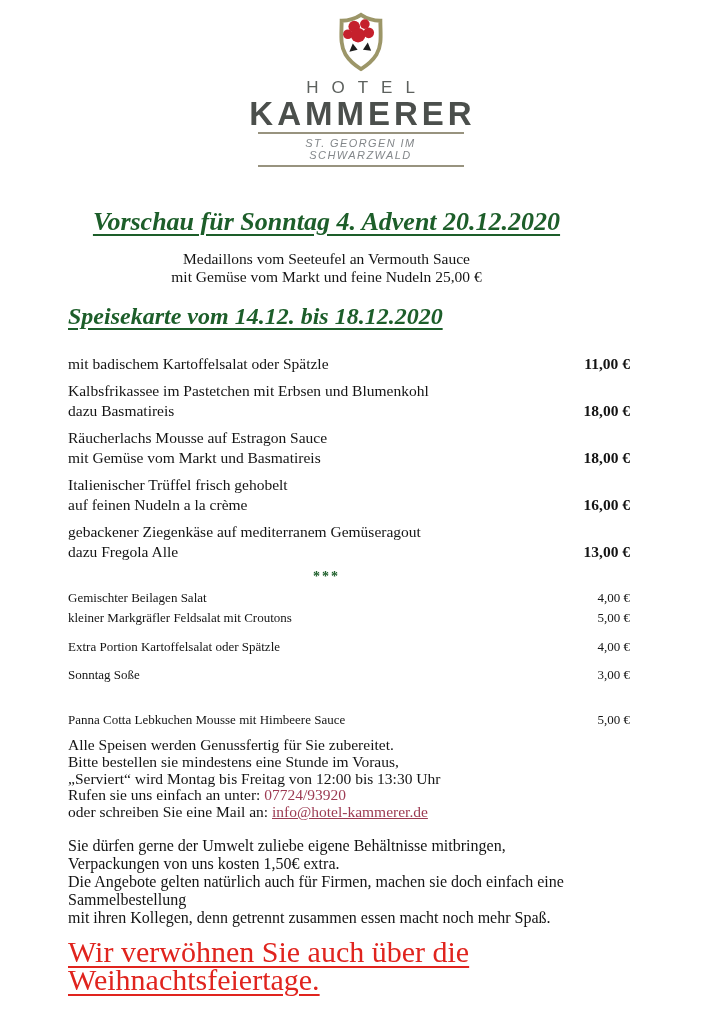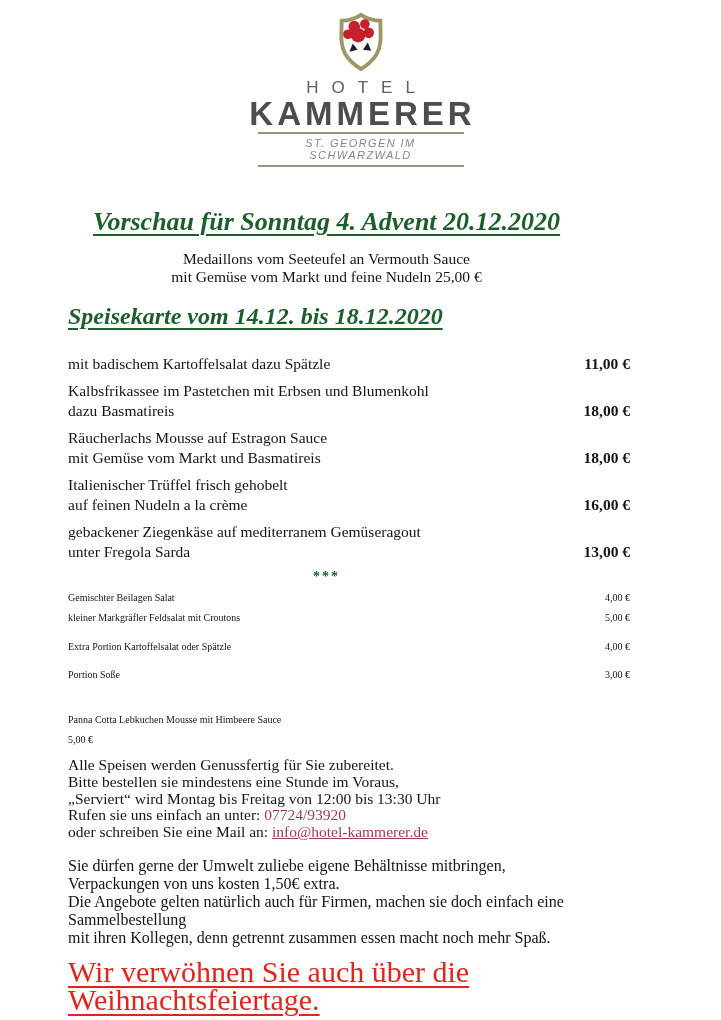--- a/index.html
+++ b/index.html
@@ -50,25 +50,25 @@
   .h-preview { margin-top:40px; font-size:26px; line-height:30px; }
   .h-menu    { margin-top:15px; font-size:24px; line-height:30px; text-align:left; }
   .special { margin-top:13px; font-size:15.5px; line-height:18px; }
   
   .menu-list { margin-top:23px; }
   .item { display:flex; justify-content:space-between; align-items:flex-end; margin-bottom:7px; }
   .item .desc { font-size:15.5px; line-height:20px; }
   .item .price { font-size:15.5px; line-height:20px; white-space:nowrap;font-weight:bold; }
   .sep { margin-top:6px; height:16px; line-height:16px;
          color:#1d5e2a; font-weight:700; font-size:14px; letter-spacing:2px; }
-  .single { display:flex; justify-content:space-between; font-size:10px; line-height:20px; }
+  .single { display:flex; justify-content:space-between; font-size:13px; line-height:20px;gap:38px; }
   .sides { margin-top:3px; }
   .extra { margin-top:9px;align-items:flex-end; }
   .sauce { margin-top:8px; }
-  .dessert { margin-top:25px;flex-direction:column; }
+  .dessert { margin-top:25px; }
   
   .info { margin-top:7px; font-size:15.5px; line-height:16.8px; }
   .maroon { color:#9c3a52; text-decoration:none;text-align:right; }
   a.maroon { text-decoration:underline; }
   .notes { margin-top:16px; font-size:16px; line-height:18px; }
   .red-headline {
     margin-top:11px;
     color:#e0241e; font-size:30px; line-height:28px;
     text-decoration:underline;
     text-decoration-thickness:1.5px;
@@ -104,21 +104,21 @@
       <div>Medaillons vom Seeteufel an Vermouth Sauce</div>
       <div>mit Gemüse vom Markt und feine Nudeln 25,00 €</div>
     </div>
 
     <h2 class="green-title h-menu">Speisekarte vom 14.12. bis 18.12.2020</h2>
 
     <div class="menu-list">
 
       <div class="item">
         <div class="desc">
-          <div>mit badischem Kartoffelsalat dazu Spätzle</div>
+          <div>mit badischem Kartoffelsalat oder Spätzle</div>
         </div>
         <div class="price">11,00 €</div>
       </div>
 
       <div class="item">
         <div class="desc">
           <div>Kalbsfrikassee im Pastetchen mit Erbsen und Blumenkohl</div>
           <div>dazu Basmatireis</div>
         </div>
         <div class="price">18,00 €</div>
@@ -136,21 +136,21 @@
         <div class="desc">
           <div>Italienischer Trüffel frisch gehobelt</div>
           <div>auf feinen Nudeln a la crème</div>
         </div>
         <div class="price">16,00 €</div>
       </div>
 
       <div class="item">
         <div class="desc">
           <div>gebackener Ziegenkäse auf mediterranem Gemüseragout</div>
-          <div>unter Fregola Sarda</div>
+          <div>dazu Fregola Alle</div>
         </div>
         <div class="price">13,00 €</div>
       </div>
 
       <div class="sep center-col">***</div>
 
       <div class="sides">
         <div class="single">
           <span>Gemischter Beilagen Salat</span>
           <span>4,00 €</span>
@@ -160,21 +160,21 @@
           <span>5,00 €</span>
         </div>
       </div>
 
       <div class="single extra">
         <span>Extra Portion Kartoffelsalat oder Spätzle</span>
         <span>4,00 €</span>
       </div>
 
       <div class="single sauce">
-        <span>Portion Soße</span>
+        <span>Sonntag Soße</span>
         <span>3,00 €</span>
       </div>
 
       <div class="single dessert">
         <span>Panna Cotta Lebkuchen Mousse mit Himbeere Sauce</span>
         <span>5,00 €</span>
       </div>
 
     </div>
 

